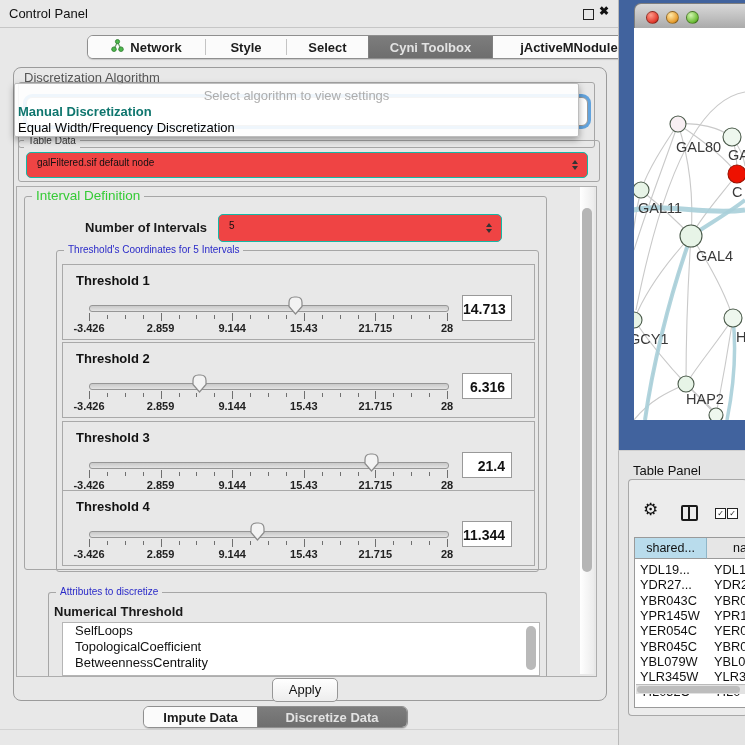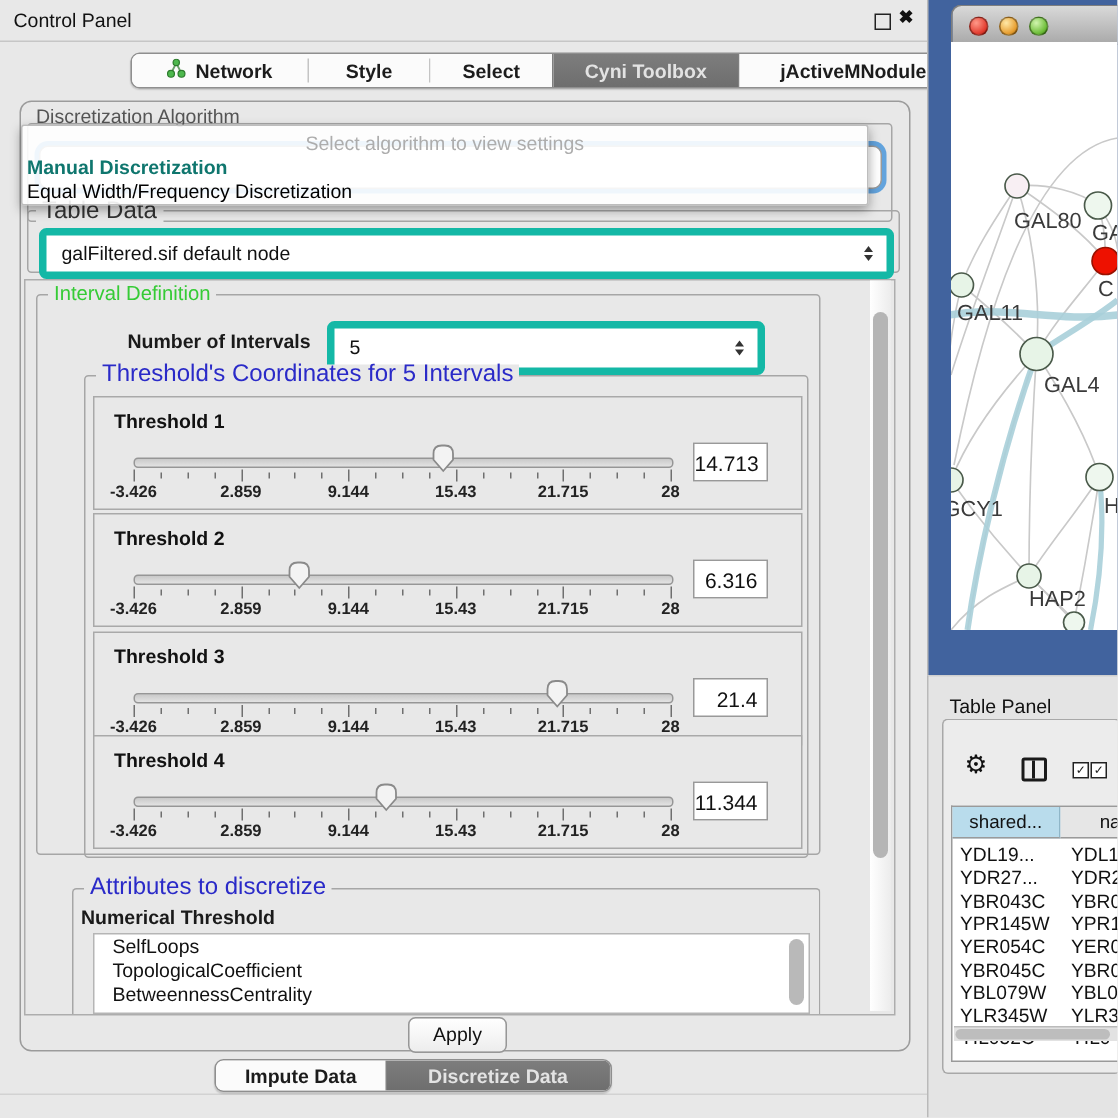--- a/index.html
+++ b/index.html
@@ -16,25 +16,25 @@
   
   .pill{display:flex;align-items:stretch;border:1px solid #8f8f8f;border-radius:6px;background:#fbfbfb;
         overflow:hidden;font-size:13px;font-weight:bold;color:#1c1c1c;box-shadow:0 1px 1px rgba(0,0,0,.15);}
   .pill .seg{display:flex;align-items:center;justify-content:center;padding:0 12px;white-space:nowrap;background:#fbfbfb;}
   .pill .divider{width:1px;background:#c4c4c4;margin:3px 0;}
   .pill .seg.dark{background:linear-gradient(#7d7d7d,#6e6e6e);color:#e3e3e3;border-left:1px solid #808080;border-right:1px solid #808080;}
   .net-icon{display:inline-block;margin-right:6px;}
 
   
   .groupbox{border:1px solid #a6a6a6;border-radius:3px;}
-  .grouplabel{position:absolute;background:#e8e8e8;padding:0 4px;font-size:16px;line-height:14px;}
+  .grouplabel{position:absolute;background:#e8e8e8;padding:0 4px;font-size:10px;line-height:14px;}
   .green{color:#35cb35;} .blue{color:#2a2ac8;} .plain{color:#333;}
 
   
-  .combo{background:#ffffff;border:5px solid #14b8a6;border-radius:5px;font-size:13px;color:#111;}
+  .combo{background:#ef4444;border:1px solid #14b8a6;border-radius:5px;font-size:10px;color:#111;}
   .combo .val{position:absolute;left:10px;top:4px;white-space:nowrap;}
   .arrows{position:absolute;right:9px;top:50%;transform:translateY(-50%);display:flex;flex-direction:column;gap:2px;}
   .arr-up{width:0;height:0;border-left:3.5px solid transparent;border-right:3.5px solid transparent;border-bottom:4.5px solid #333;}
   .arr-dn{width:0;height:0;border-left:3.5px solid transparent;border-right:3.5px solid transparent;border-top:4.5px solid #333;}
 
   
   .popup{left:14px;top:83px;width:563px;height:52px;background:rgba(255,255,255,.90);
          border:1px solid #bdbdbd;border-radius:2px;box-shadow:0 3px 7px rgba(0,0,0,.35);z-index:50;}
   .popup .hint{position:absolute;left:0;right:0;top:4px;text-align:center;color:#adadad;font-size:13px;}
   .popup .opt1{position:absolute;left:3px;top:20px;font-size:13px;font-weight:bold;color:#0f766e;}
@@ -49,21 +49,21 @@
 
   
   .tbox{border:1px solid #a9a9a9;background:#e8e8e8;width:471px;height:74px;}
   .t-label{position:absolute;left:13px;top:8px;font-size:13px;font-weight:bold;color:#111;}
   .t-track{position:absolute;left:26px;top:40px;width:358px;height:5px;border:1px solid #969696;border-radius:3px;
            background:linear-gradient(#c9c9c9,#e3e3e3);}
   .t-thumb{position:absolute;top:30px;width:17px;height:21px;z-index:5;}
   .tick{position:absolute;width:1px;background:#6f6f6f;}
   .tick-lab{position:absolute;top:57px;width:60px;text-align:center;font-size:11px;font-weight:bold;color:#222;}
   .t-value{position:absolute;left:399px;top:30px;width:50px;height:26px;background:#fff;border:1px solid #999;
-           font-size:14px;color:#111;text-align:right;line-height:26px;padding-right:6px;box-sizing:border-box;}
+           font-size:14px;color:#111;text-align:right;line-height:26px;padding-right:6px;box-sizing:border-box;font-weight:bold;}
 
   
   .listbox{left:62px;top:622px;width:476px;height:52px;background:#fff;border:1px solid #b5b5b5;overflow:hidden;}
   .list-item{height:16px;font-size:13px;color:#111;padding-left:12px;white-space:nowrap;}
   .list-scroll{position:absolute;right:3px;top:3px;width:10px;height:44px;background:#b9b9b9;border-radius:5px;}
 
   
   .apply{left:272px;top:678px;width:64px;height:22px;background:linear-gradient(#ffffff,#ededed);
          border:1px solid #979797;border-radius:5px;font-size:13px;color:#111;text-align:center;line-height:21px;}
 

